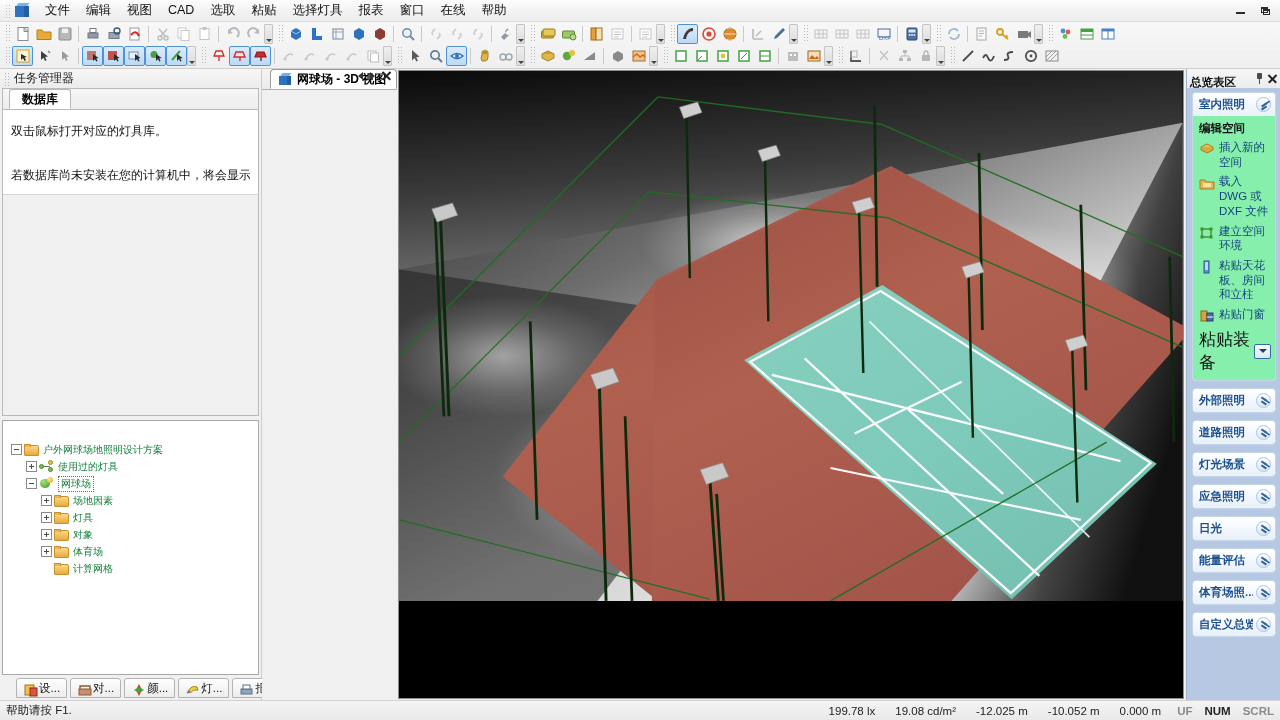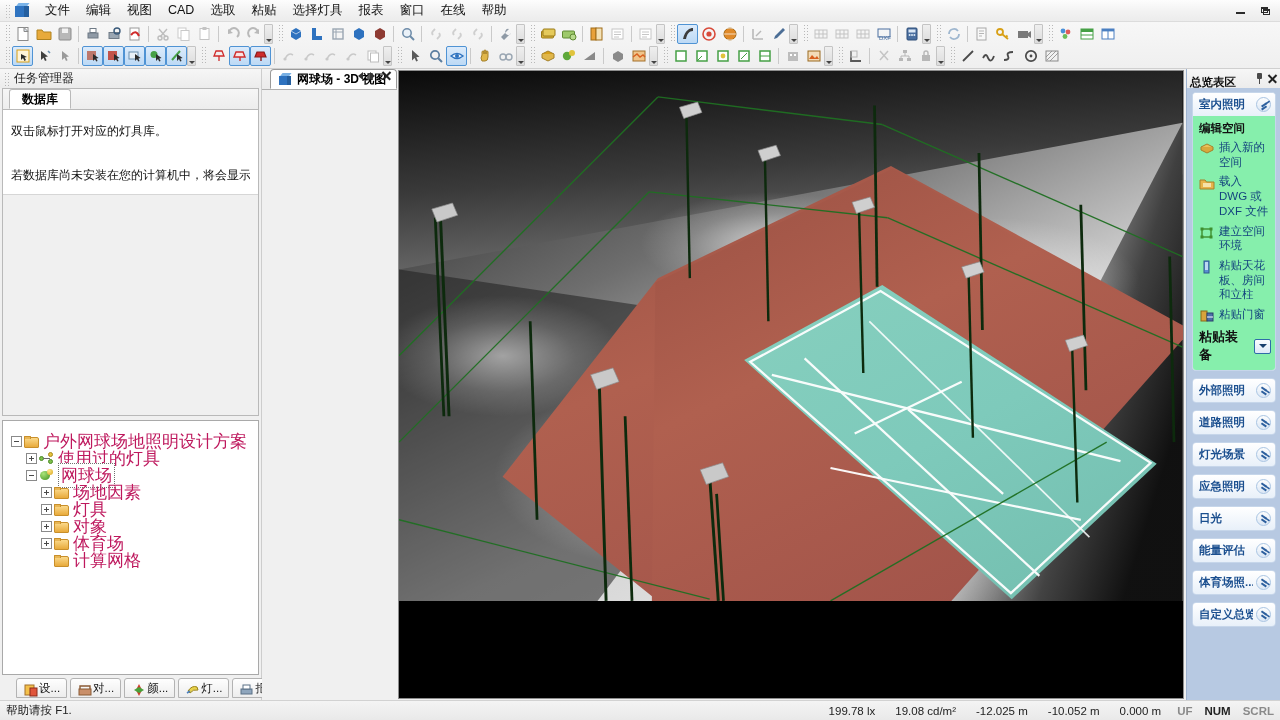--- a/index.html
+++ b/index.html
@@ -131,21 +131,21 @@
   .dbtext { padding: 12px 8px 0 8px; font-size:12px; color:#111; line-height:1.5; }
   .dbtext .p2 { margin-top:26px; white-space:nowrap; overflow:hidden; }
   .dbfill { flex:1; background:#f0f0f0; border-top:1px solid #d6d6d6; margin-top:10px;}
 
   
   .treebox {
     margin: 2px 2px 1px 2px; height: 255px; flex:none;
     background:#fff; border:1px solid #a9a9a9;
     position:relative; overflow:hidden;
   }
-  .tree { padding: 12px 4px; font-size:17px; color:#be185d; }
+  .tree { padding: 20px 4px; font-size:10px; color:#15803d; }
   .tnode { display:flex; align-items:center; height:17px; white-space:nowrap; }
   .expander {
     width:11px; height:11px; border:1px solid #8a8a8a; background:#fff;
     position:relative; margin-right:2px; flex:none; cursor:default;
   }
   .expander::before { content:''; position:absolute; left:2px; top:4px; width:5px; height:1px; background:#4a4a4a; }
   .expander.plus::after { content:''; position:absolute; left:4px; top:2px; width:1px; height:5px; background:#4a4a4a; }
   .nodot { width:11px; flex:none; margin-right:2px; }
   .folder {
     width:15px; height:12px; margin-right:4px; flex:none; position:relative;
@@ -257,21 +257,21 @@
   .chev.dn::before{ top:4px; transform:rotate(35deg); }
   .chev.dn::after{ top:7.5px; transform:rotate(35deg); }
   .chev.up::before{ top:6px; transform:rotate(-35deg); }
   .chev.up::after{ top:9px; transform:rotate(-35deg); }
   .rg-body { padding: 2px 4px 6px 6px; background:#86efac; }
   .subhead { font-size:11.5px; font-weight:bold; color:#111; margin:3px 0 4px 0; }
   .ritem { display:flex; gap:5px; margin-bottom:5px; align-items:flex-start; cursor:default; }
   .ritem .lab { font-size:11.5px; color:#14447e; line-height:1.28; }
   .ritem .ic { width:15px; height:14px; flex:none; margin-top:1px; }
   .rfoot { display:flex; align-items:center; gap:4px; margin-top:6px; }
-  .rfoot .t { font-size:13px; font-weight:bold; color:#111; flex:1; }
+  .rfoot .t { font-size:17px; font-weight:normal; color:#111; flex:1; }
   .dropbtn {
     width:17px;height:15px;flex:none;
     background:linear-gradient(180deg,#fafcff,#dce9f7);
     border:1px solid #2f6ca8; border-radius:2px;
     display:flex;align-items:center;justify-content:center; cursor:default;
   }
   .dropbtn::after{ content:''; border-left:4px solid transparent;border-right:4px solid transparent;
                    border-top:4px solid #18406e; }
 
   

